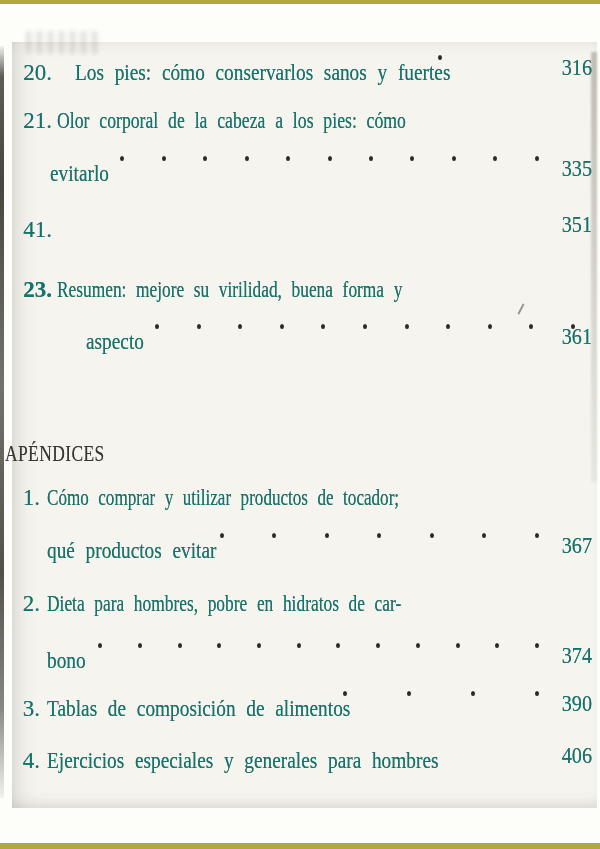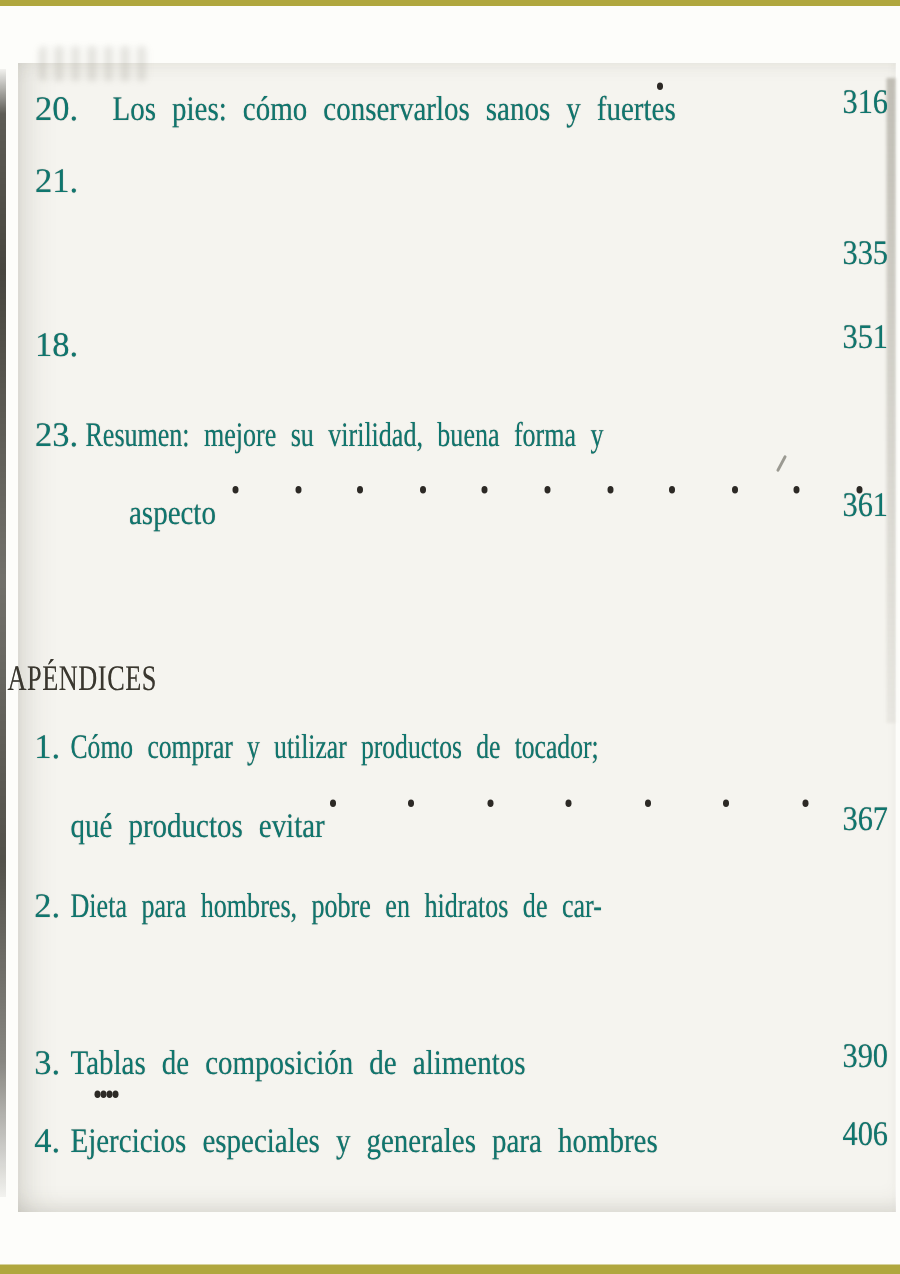--- a/index.html
+++ b/index.html
@@ -79,30 +79,49 @@
       <div class="body" style="left: 57px; width: 482px; margin-left: 18px;">
         <span class="txt cond" style="transform: scaleX(0.84); margin-right: -99.68px;">Los pies: cómo conservarlos sanos y fuertes</span>
         <span class="dots">
           <i class="dot"></i>
         </span>
       </div>
       <span class="pagenum">316</span>
     </div>
     <div class="line" style="top: 103px;">
       <span class="num" style="left: 14px; width: 38px;">21.</span>
+      <div class="body" style="left: 57px; width: 482px;">
+        <span class="txt fit" style="transform: scaleX(0.769968);">Olor corporal de la cabeza a los pies: cómo</span>
+      </div>
     </div>
     <div class="line" style="top: 156px;">
+      <div class="body" style="left: 50px; width: 489px;">
+        <span class="txt cond" style="transform: scaleX(0.84); margin-right: -16.16px;">evitarlo</span>
+        <span class="dots">
+          <i class="dot"></i>
+          <i class="dot"></i>
+          <i class="dot"></i>
+          <i class="dot"></i>
+          <i class="dot"></i>
+          <i class="dot"></i>
+          <i class="dot"></i>
+          <i class="dot"></i>
+          <i class="dot"></i>
+          <i class="dot"></i>
+          <i class="dot"></i>
+        </span>
+      </div>
       <span class="pagenum">335</span>
     </div>
     <div class="line" style="top: 212px;">
-      <span class="num" style="left: 14px; width: 38px;">18.</span>
+      <span class="num" style="left: 14px; width: 38px;">41.</span>
       <span class="pagenum">351</span>
     </div>
     <div class="line" style="top: 272px;">
-      <span class="num" style="left: 14px; width: 38px;">23.</span>
+      <span class="num" style="left: 14px; width: 38px; font-weight: bold;">23.</span>
       <div class="body" style="left: 57px; width: 482px;">
         <span class="txt fit" style="transform: scaleX(0.754304);">Resumen: mejore su virilidad, buena forma y</span>
       </div>
     </div>
     <div class="line" style="top: 324px;">
       <div class="body" style="left: 50px; width: 489px; margin-left: 36px;">
         <span class="txt cond" style="transform: scaleX(0.84); margin-right: -15.84px;">aspecto</span>
         <span class="dots">
           <i class="dot"></i>
           <i class="dot"></i>
@@ -139,23 +158,43 @@
         </span>
       </div>
       <span class="pagenum">367</span>
     </div>
     <div class="line" style="top: 586px;">
       <span class="num" style="left: 14px; width: 26px;">2.</span>
       <div class="body" style="left: 47px; width: 492px;">
         <span class="txt fit" style="transform: scaleX(0.75576);">Dieta para hombres, pobre en hidratos de car-</span>
       </div>
     </div>
+    <div class="line" style="top: 643px;">
+      <div class="body" style="left: 47px; width: 492px;">
+        <span class="txt cond" style="transform: scaleX(0.84); margin-right: -10.56px;">bono</span>
+        <span class="dots">
+          <i class="dot"></i>
+          <i class="dot"></i>
+          <i class="dot"></i>
+          <i class="dot"></i>
+          <i class="dot"></i>
+          <i class="dot"></i>
+          <i class="dot"></i>
+          <i class="dot"></i>
+          <i class="dot"></i>
+          <i class="dot"></i>
+          <i class="dot"></i>
+          <i class="dot"></i>
+        </span>
+      </div>
+      <span class="pagenum">374</span>
+    </div>
     <div class="line" style="top: 691px;">
       <span class="num" style="left: 14px; width: 26px;">3.</span>
-      <div class="body" style="left: 47px; width: 492px; flex-direction: column;">
+      <div class="body" style="left: 47px; width: 492px;">
         <span class="txt cond" style="transform: scaleX(0.84); margin-right: -80.96px;">Tablas de composición de alimentos</span>
         <span class="dots">
           <i class="dot"></i>
           <i class="dot"></i>
           <i class="dot"></i>
           <i class="dot"></i>
         </span>
       </div>
       <span class="pagenum">390</span>
     </div>

